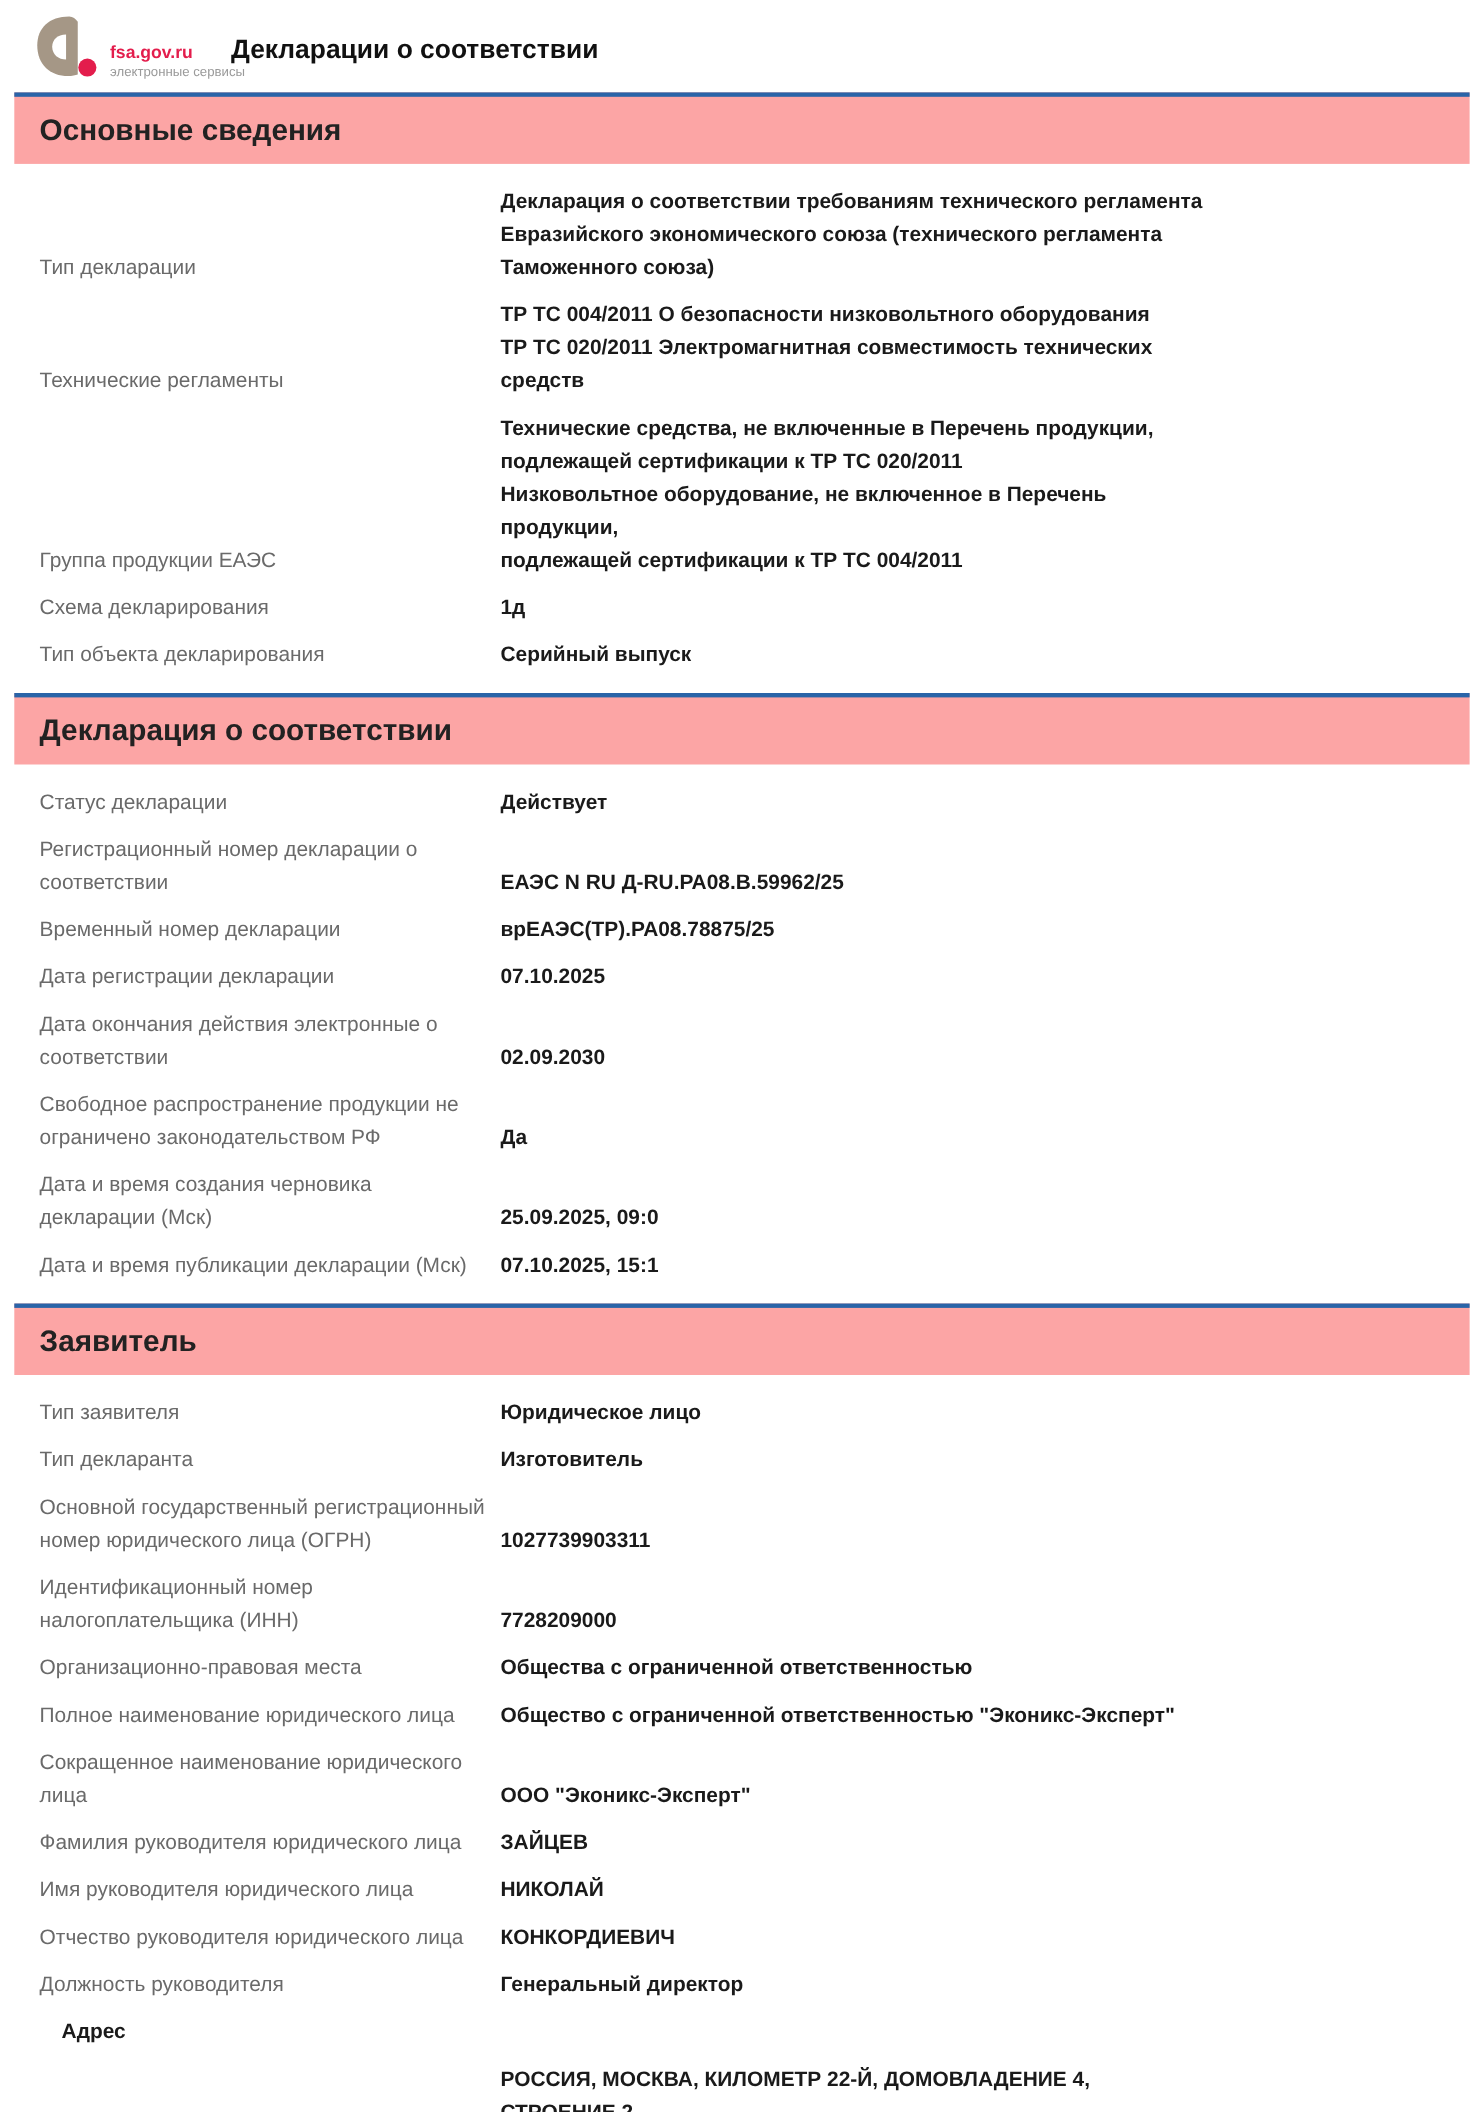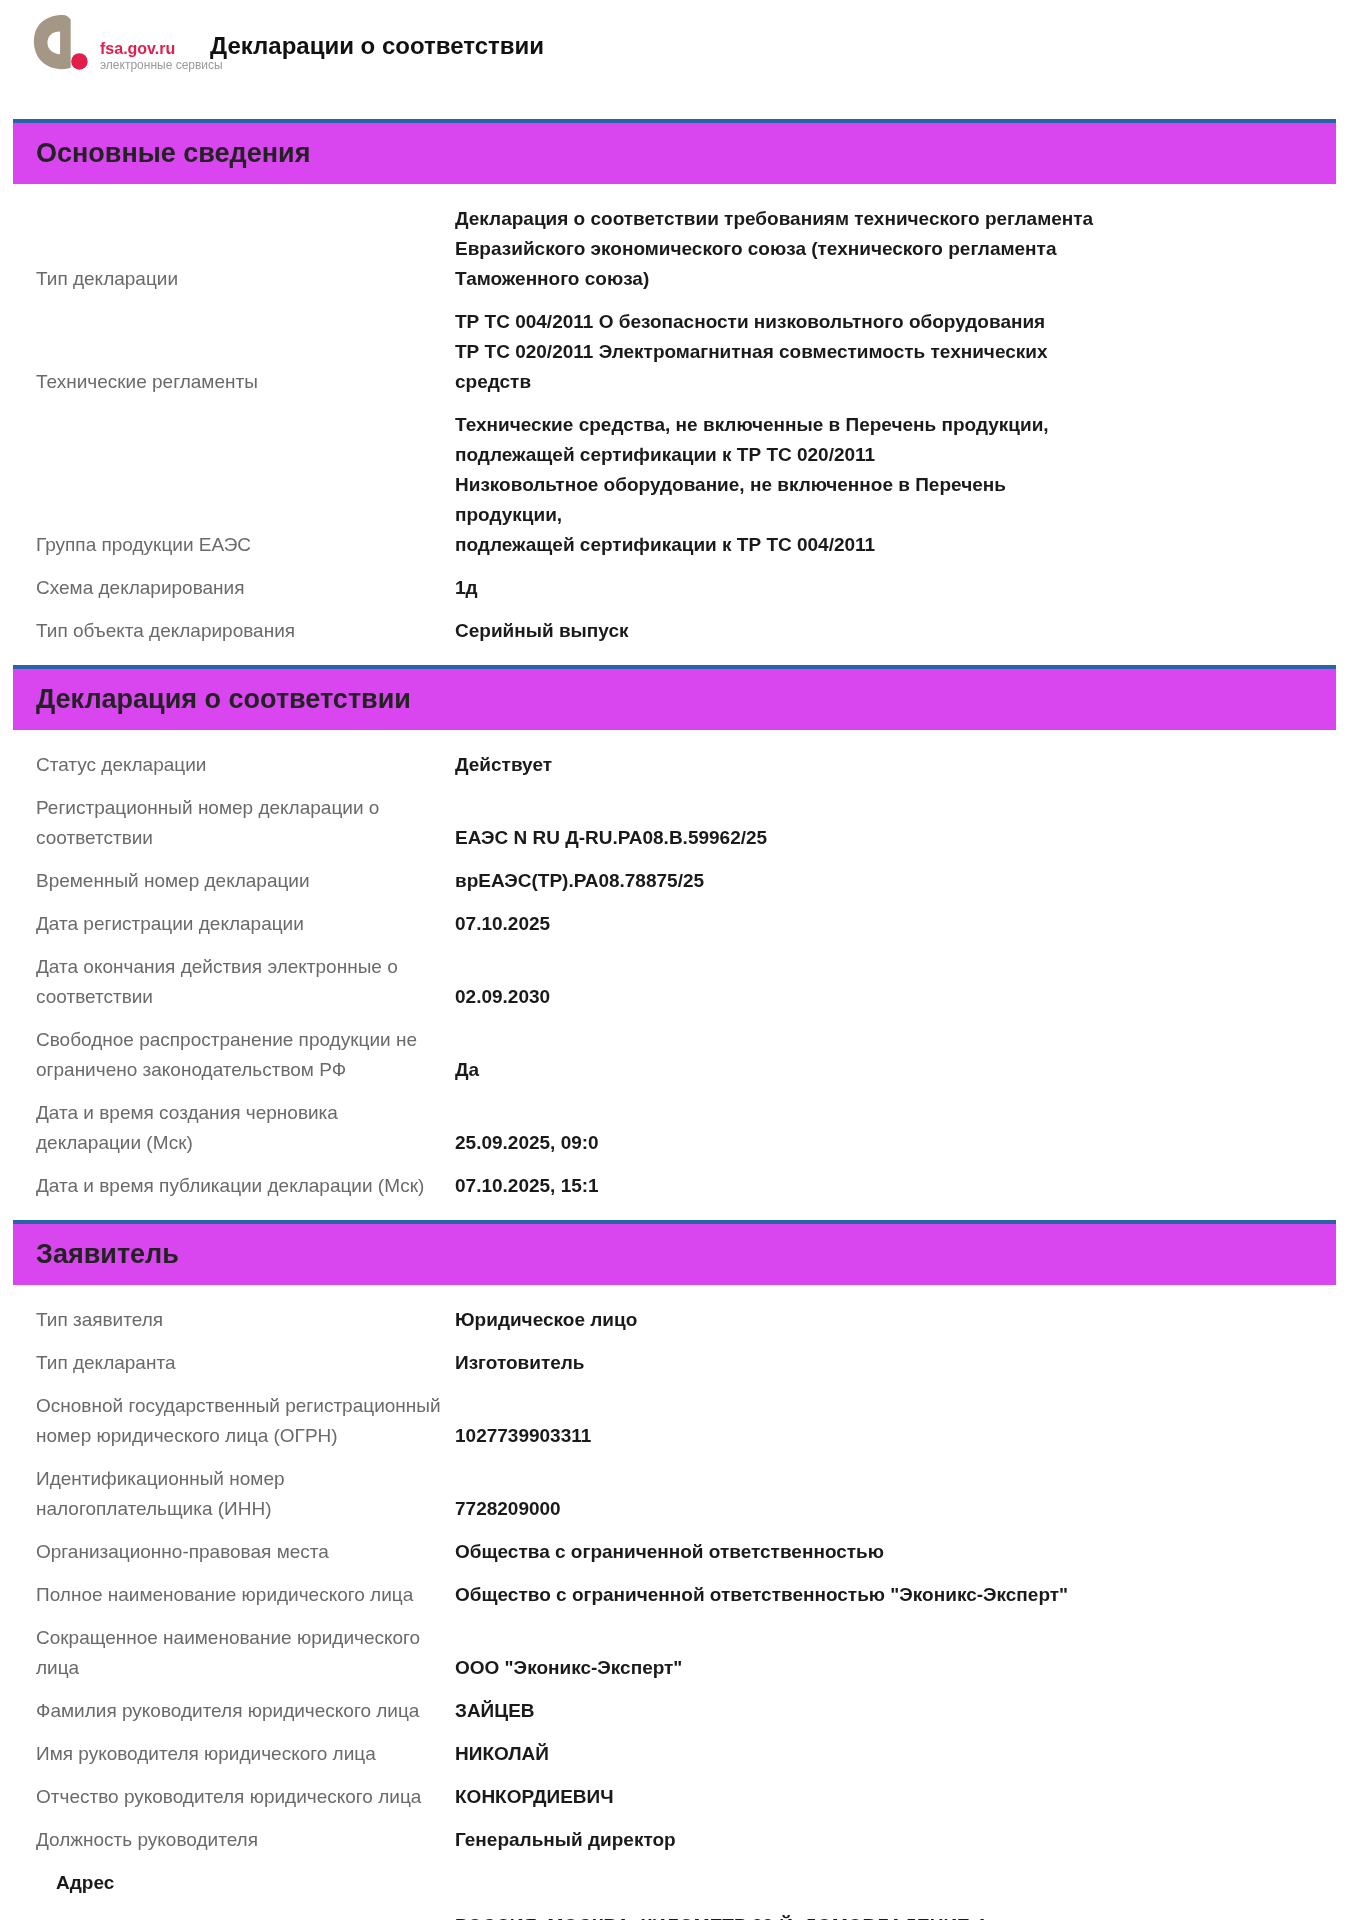--- a/index.html
+++ b/index.html
@@ -5,32 +5,32 @@
   * { box-sizing: border-box; margin: 0; padding: 0; }
   html, body { background: #ffffff; }
   body {
     width: 1349px;
     min-height: 1920px;
     position: relative;
     font-family: "Liberation Sans", sans-serif;
     color: #1a1a1a;
   }
   
-  .page-header { position: relative; height: 119px; }
+  .page-header { position: relative; height: 84px; }
   .logo-block { position: absolute; left: 30px; top: 12px; display: flex; align-items: flex-end; }
   .logo-mark { width: 62px; height: 62px; }
   .logo-text { margin-left: 8px; padding-bottom: 2px; }
   .logo-domain { color: #e31d4c; font-weight: bold; font-size: 16px; line-height: 18px; }
   .logo-subtitle { color: #9a9a9a; font-size: 12px; line-height: 14px; }
   .doc-title { position: absolute; left: 210px; top: 32px; font-size: 24px; font-weight: bold; color: #111; }
 
   
   .section-bar {
     margin: 0 13px;
-    background: #d946ef;
+    background: #fca5a5;
     border-top: 4px solid #2a64a8;
     padding: 15px 10px 15px 23px;
     font-size: 27px;
     font-weight: bold;
     color: #222222;
   }
   .rows { padding: 20px 0 6px 0; }
   .field-row {
     display: flex;
     align-items: flex-end;

